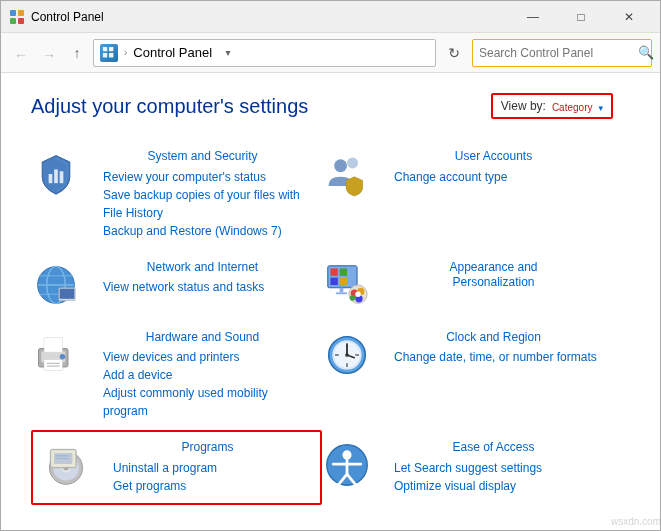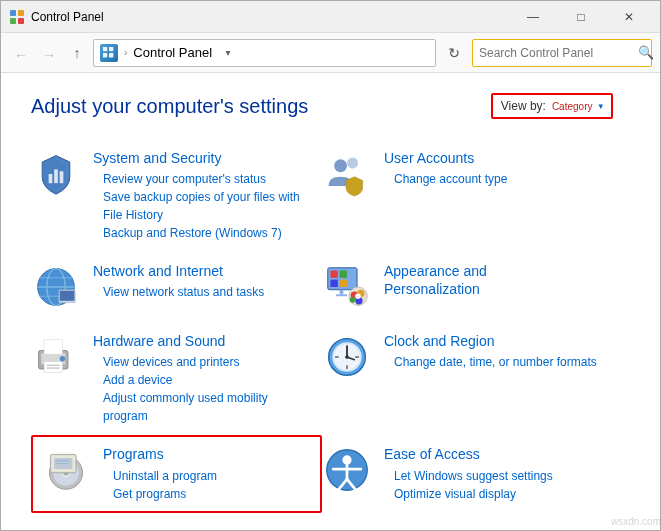--- a/index.html
+++ b/index.html
@@ -165,21 +165,21 @@
       align-items: center;
       margin-bottom: 20px;
     }
     .page-title {
       font-size: 20px;
       color: #003399;
       font-weight: 300;
     }
     .view-by-container {
       display: flex;
-      align-items: center;
+      align-items: flex-end;
       gap: 6px;
       border: 2px solid #e00;
       padding: 4px 8px;
       border-radius: 2px;
       background: #fff;
     }
     .view-by-label {
       color: #333;
       font-size: 12px;
     }
@@ -210,24 +210,25 @@
       width: 50px;
       height: 50px;
       flex-shrink: 0;
       display: flex;
       align-items: center;
       justify-content: center;
     }
     .category-text { flex: 1; }
     .category-title {
       color: #0066cc;
-      font-size: 14px;
+      font-size: 12px;
       font-weight: 400;
       line-height: 1.3;
       cursor: pointer;
+      text-align: center;
     }
     .category-links {
       margin-top: 3px;
     }
     .category-link {
       display: block;
       color: #0066cc;
       font-size: 12px;
       line-height: 1.5;
       cursor: pointer;
@@ -520,21 +521,21 @@
           <circle cx="25" cy="14" r="5" fill="#fff"></circle>
           <line x1="25" y1="19" x2="25" y2="35" stroke="#fff" stroke-width="3" stroke-linecap="round"></line>
           <line x1="10" y1="24" x2="40" y2="24" stroke="#fff" stroke-width="3" stroke-linecap="round"></line>
           <line x1="25" y1="35" x2="16" y2="46" stroke="#fff" stroke-width="3" stroke-linecap="round"></line>
           <line x1="25" y1="35" x2="34" y2="46" stroke="#fff" stroke-width="3" stroke-linecap="round"></line>
         </svg>
       </div>
       <div class="category-text">
         <div class="category-title">Ease of Access</div>
         <div class="category-links">
-          <a class="category-link">Let Windows suggest settings</a>
+          <a class="category-link">Let Search suggest settings</a>
           <a class="category-link">Optimize visual display</a>
         </div>
       </div>
     </div>
 
   </div>
 </div>
 
 <div class="watermark">wsxdn.com</div>
 

